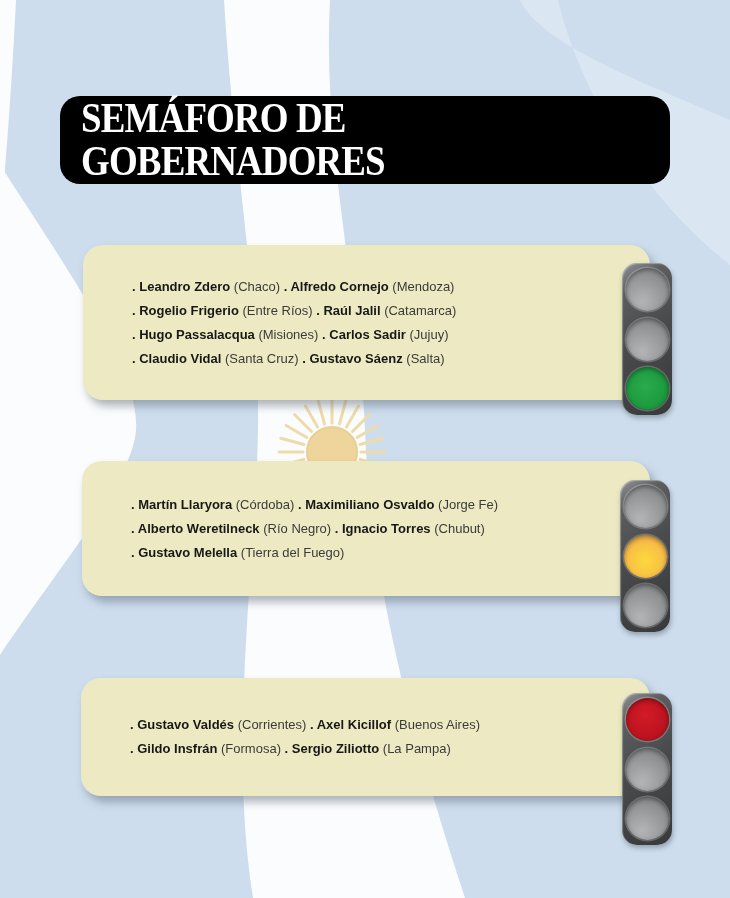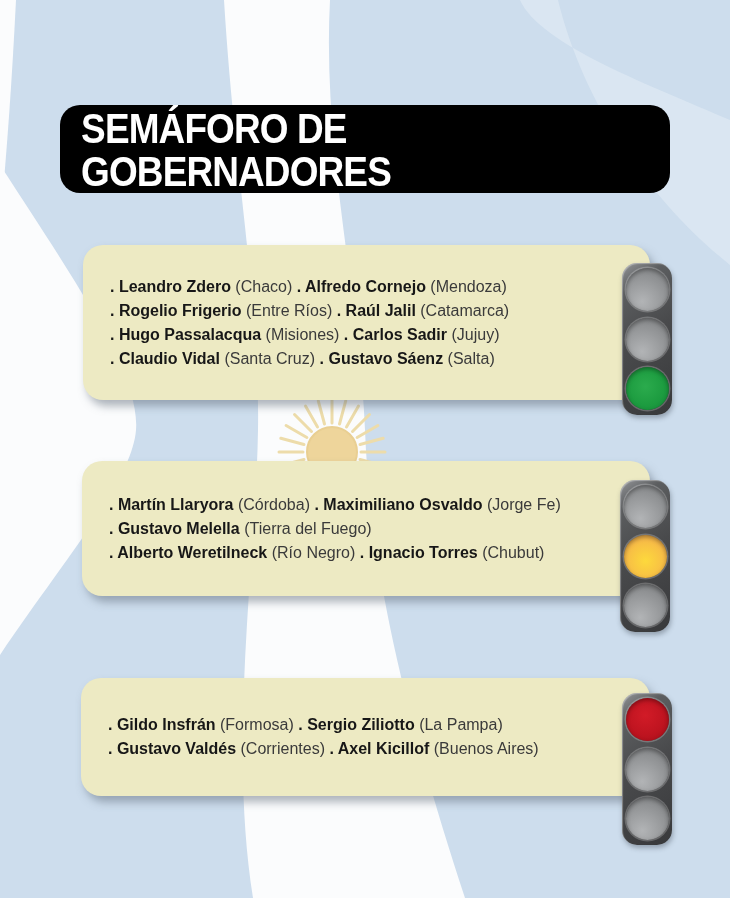--- a/index.html
+++ b/index.html
@@ -5,42 +5,42 @@
   html,body{margin:0;padding:0;background:#cddded;}
   *{box-sizing:border-box;}
   .page{
     position:relative;width:730px;height:898px;overflow:hidden;
     background:#cddded;font-family:"Liberation Sans",sans-serif;
   }
   .bg-svg{position:absolute;left:0;top:0;z-index:0;}
   .sun-svg{position:absolute;left:262px;top:393px;z-index:1;}
 
   .title-box{
-    position:absolute;left:60px;top:105px;width:610px;height:88px;
+    position:absolute;left:60px;top:96px;width:610px;height:88px;
     background:#000;border-radius:20px;z-index:2;
-    display:flex;align-items:flex-end;
+    display:flex;align-items:center;font-family:Liberation Serif, serif;
   }
   .title-box h1{
     margin:0;padding:0 0 0 24px;color:#fff;
     font-size:42px;line-height:43px;font-weight:700;
     letter-spacing:-1px;transform:scaleX(.88);transform-origin:left center;
     white-space:nowrap;
   }
 
   .panel{
     position:absolute;background:#edeac3;border-radius:20px;z-index:2;
     box-shadow:4px 6px 9px rgba(96,108,122,.5);
     display:flex;flex-direction:column;justify-content:center;
     padding:0 16px 0 27px;
   }
   .panel-1{left:83px;top:245px;width:567px;height:155px;}
   .panel-2{left:82px;top:461px;width:568px;height:135px;}
   .panel-3{left:81px;top:678px;width:569px;height:118px;}
 
-  .line{white-space:nowrap;font-size:16px;line-height:24px;color:#2e2e2e;}
+  .line{white-space:nowrap;font-size:13px;line-height:24px;color:#2e2e2e;margin-left:22px;}
   .bullet,.gov{font-weight:700;color:#171717;}
   .prov{font-weight:400;color:#3a3a3a;}
 
   .tl{
     position:absolute;width:50px;height:152px;border-radius:15px;z-index:3;
     background:linear-gradient(145deg,#95979a 0%,#5c5e60 16%,#494a4c 48%,#38393b 100%);
     box-shadow:1px 3px 5px rgba(40,50,60,.35),
                inset 1px 1px 1px rgba(255,255,255,.35);
     display:flex;flex-direction:column;align-items:center;
     justify-content:space-between;padding:5px 0;
@@ -116,34 +116,34 @@
   </section>
   <div class="tl tl-1">
       <div class="lamp off"></div>
       <div class="lamp off"></div>
       <div class="lamp green"></div>
     </div>
 
   <section class="panel panel-2">
     <div>
         <div class="line"><span class="bullet">. </span><span class="gov">Martín Llaryora</span><span class="prov"> (Córdoba)</span><span class="bullet"> . </span><span class="gov">Maximiliano Osvaldo</span><span class="prov"> (Jorge Fe)</span></div>
+        <div class="line"><span class="bullet">. </span><span class="gov">Alberto Weretilneck</span><span class="prov"> (Río Negro)</span><span class="bullet"> . </span><span class="gov">Ignacio Torres</span><span class="prov"> (Chubut)</span></div>
         <div class="line"><span class="bullet">. </span><span class="gov">Gustavo Melella</span><span class="prov"> (Tierra del Fuego)</span></div>
-        <div class="line"><span class="bullet">. </span><span class="gov">Alberto Weretilneck</span><span class="prov"> (Río Negro)</span><span class="bullet"> . </span><span class="gov">Ignacio Torres</span><span class="prov"> (Chubut)</span></div>
       </div>
   </section>
   <div class="tl tl-2">
       <div class="lamp off"></div>
       <div class="lamp yellow"></div>
       <div class="lamp off"></div>
     </div>
 
   <section class="panel panel-3">
     <div>
+        <div class="line"><span class="bullet">. </span><span class="gov">Gustavo Valdés</span><span class="prov"> (Corrientes)</span><span class="bullet"> . </span><span class="gov">Axel Kicillof</span><span class="prov"> (Buenos Aires)</span></div>
         <div class="line"><span class="bullet">. </span><span class="gov">Gildo Insfrán</span><span class="prov"> (Formosa)</span><span class="bullet"> . </span><span class="gov">Sergio Ziliotto</span><span class="prov"> (La Pampa)</span></div>
-        <div class="line"><span class="bullet">. </span><span class="gov">Gustavo Valdés</span><span class="prov"> (Corrientes)</span><span class="bullet"> . </span><span class="gov">Axel Kicillof</span><span class="prov"> (Buenos Aires)</span></div>
       </div>
   </section>
   <div class="tl tl-3">
       <div class="lamp red"></div>
       <div class="lamp off"></div>
       <div class="lamp off"></div>
     </div>
 
 </div>
 

